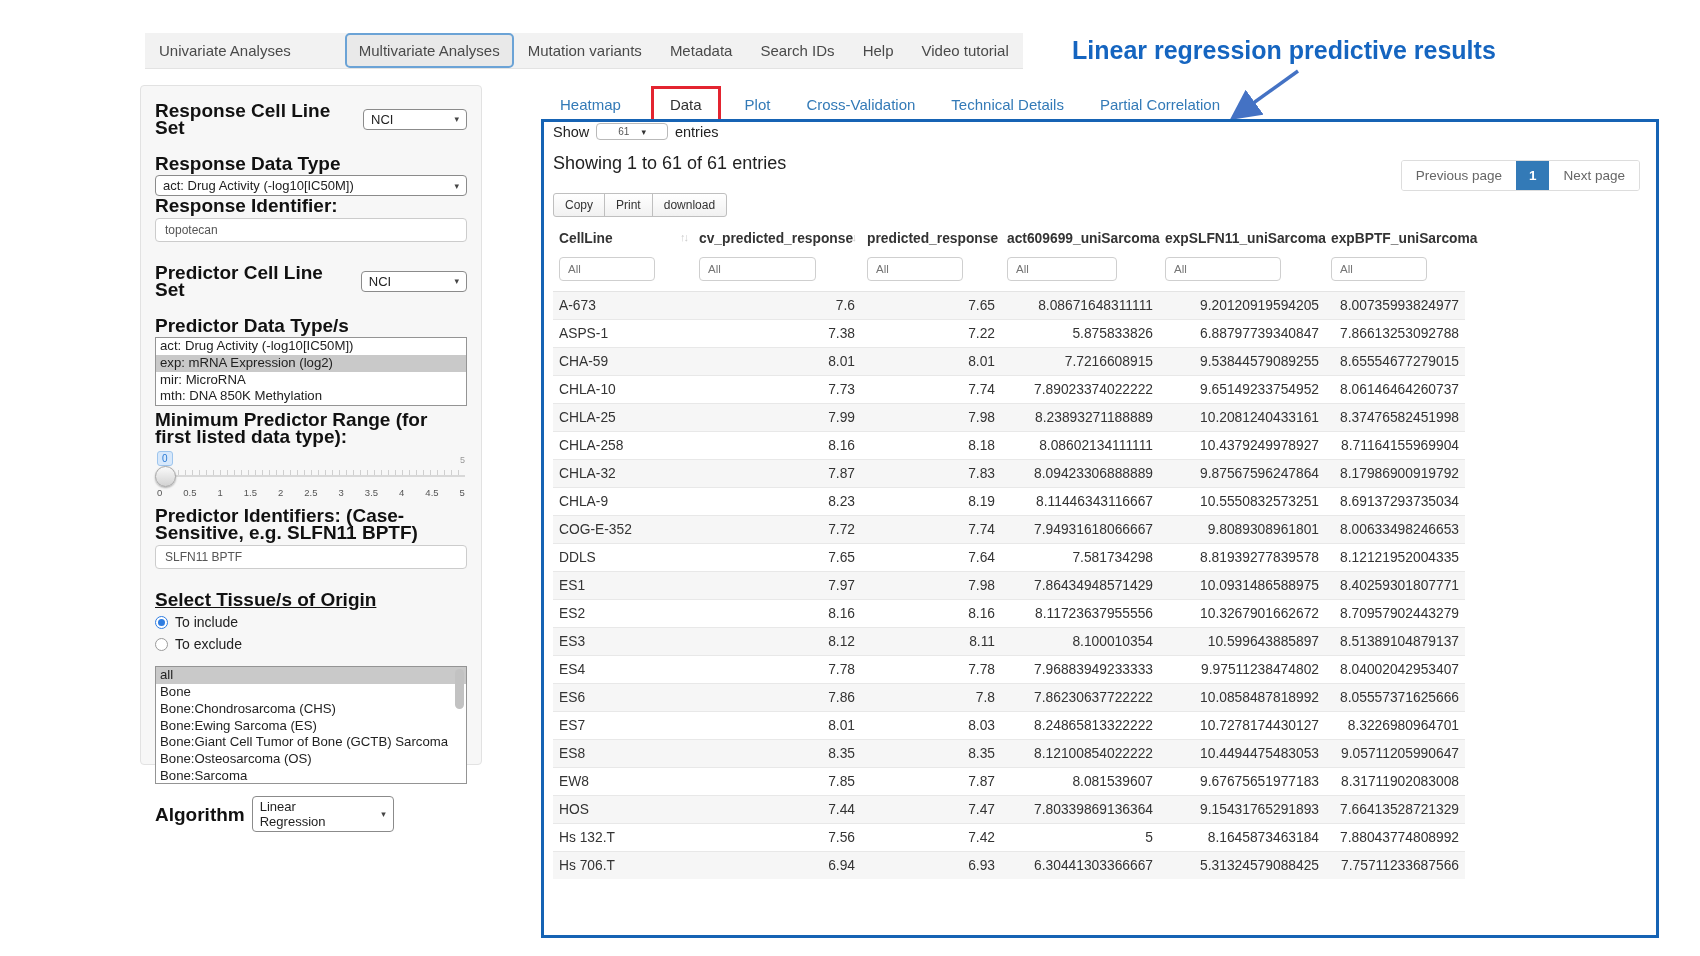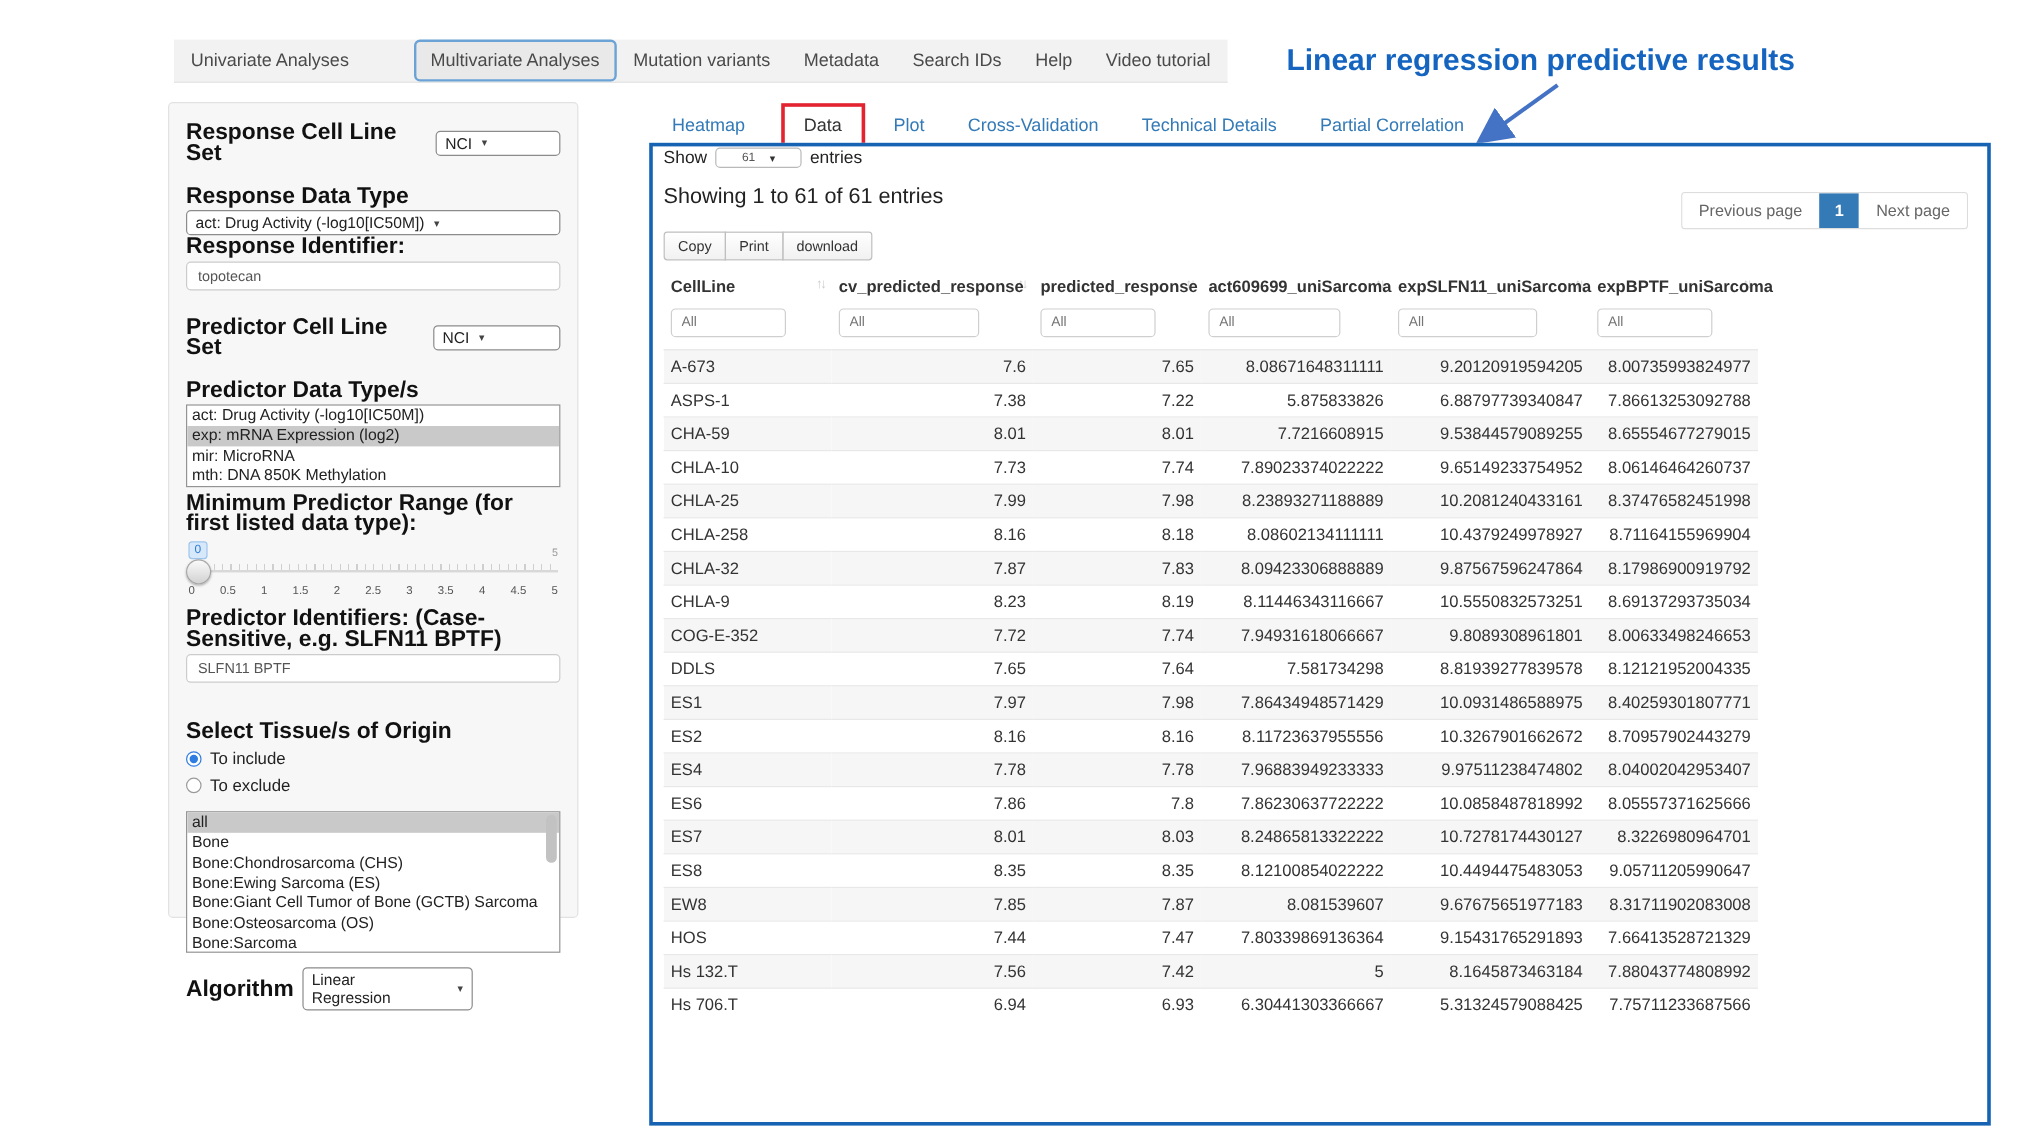--- a/index.html
+++ b/index.html
@@ -13,21 +13,21 @@
   .nav-item.active{background:#e9e9e9;border:2px solid #6ba3d6;border-radius:5px;margin-left:40px;}
   
   .annotation{position:absolute;left:1072px;top:36px;font-size:25px;font-weight:bold;color:#1565c0;white-space:nowrap;}
   .anno-arrow{position:absolute;left:1222px;top:66px;}
   
   .sidebar{position:absolute;left:140px;top:85px;width:342px;height:680px;background:#f7f7f7;
            border:1px solid #e2e2e2;border-radius:4px;padding:14px 14px;box-sizing:border-box;}
   .lbl{font-weight:bold;font-size:19px;color:#111;line-height:17px;}
   .inline-row{display:flex;align-items:center;gap:7px;}
   .select{background:#fff;border:1px solid #8b8b8b;border-radius:4px;padding:2px 7px;font-size:13px;
-          display:inline-flex;align-items:center;box-sizing:border-box;color:#222;}
+          display:inline-flex;justify-content:space-between;align-items:center;box-sizing:border-box;color:#222;}
   .select .chev{font-size:9px;color:#444;margin-left:8px;}
   .sel-nci{width:108px;}
   .sel-full{width:100%;margin:3px 0 1px;}
   .txt{width:100%;box-sizing:border-box;border:1px solid #ccc;border-radius:4px;padding:4px 9px;
        font-size:12px;color:#555;background:#fff;outline:none;}
   .listbox{background:#fff;border:1px solid #949494;margin-top:3px;position:relative;overflow:hidden;}
   .listbox .opt{padding:0 4px;font-size:13.2px;line-height:16.8px;white-space:nowrap;overflow:hidden;color:#222;}
   .listbox .opt.selected{background:#c9c9c9;}
   .scroll-thumb{position:absolute;right:2px;top:2px;width:9px;height:40px;background:#c2c2c2;border-radius:5px;}
   
@@ -158,21 +158,21 @@
         <span>3.5</span>
         <span>4</span>
         <span>4.5</span>
         <span>5</span>
       </div>
   </div>
 
   <div class="lbl" style="margin-top:8px;">Predictor Identifiers: (Case-Sensitive, e.g. SLFN11 BPTF)</div>
   <input class="txt" style="margin-top: 4px;" value="SLFN11 BPTF">
 
-  <div class="lbl" style="margin-top:32px;">Select Tissue/s of Origin</div>
+  <div class="lbl" style="margin-top:22px;text-decoration:underline;">Select Tissue/s of Origin</div>
   <div id="tissue-radios">
       <div class="radio-row">
         <span class="radio checked"></span>
         <span>To include</span>
       </div>
       <div class="radio-row">
         <span class="radio"></span>
         <span>To exclude</span>
       </div>
     </div>
@@ -350,20 +350,28 @@
         </tr>
         <tr>
           <td>ES2</td>
           <td class="num">8.16</td>
           <td class="num">8.16</td>
           <td class="num">8.11723637955556</td>
           <td class="num">10.3267901662672</td>
           <td class="num">8.70957902443279</td>
         </tr>
         <tr>
+          <td>ES3</td>
+          <td class="num">8.12</td>
+          <td class="num">8.11</td>
+          <td class="num">8.100010354</td>
+          <td class="num">10.599643885897</td>
+          <td class="num">8.51389104879137</td>
+        </tr>
+        <tr>
           <td>ES4</td>
           <td class="num">7.78</td>
           <td class="num">7.78</td>
           <td class="num">7.96883949233333</td>
           <td class="num">9.97511238474802</td>
           <td class="num">8.04002042953407</td>
         </tr>
         <tr>
           <td>ES6</td>
           <td class="num">7.86</td>

